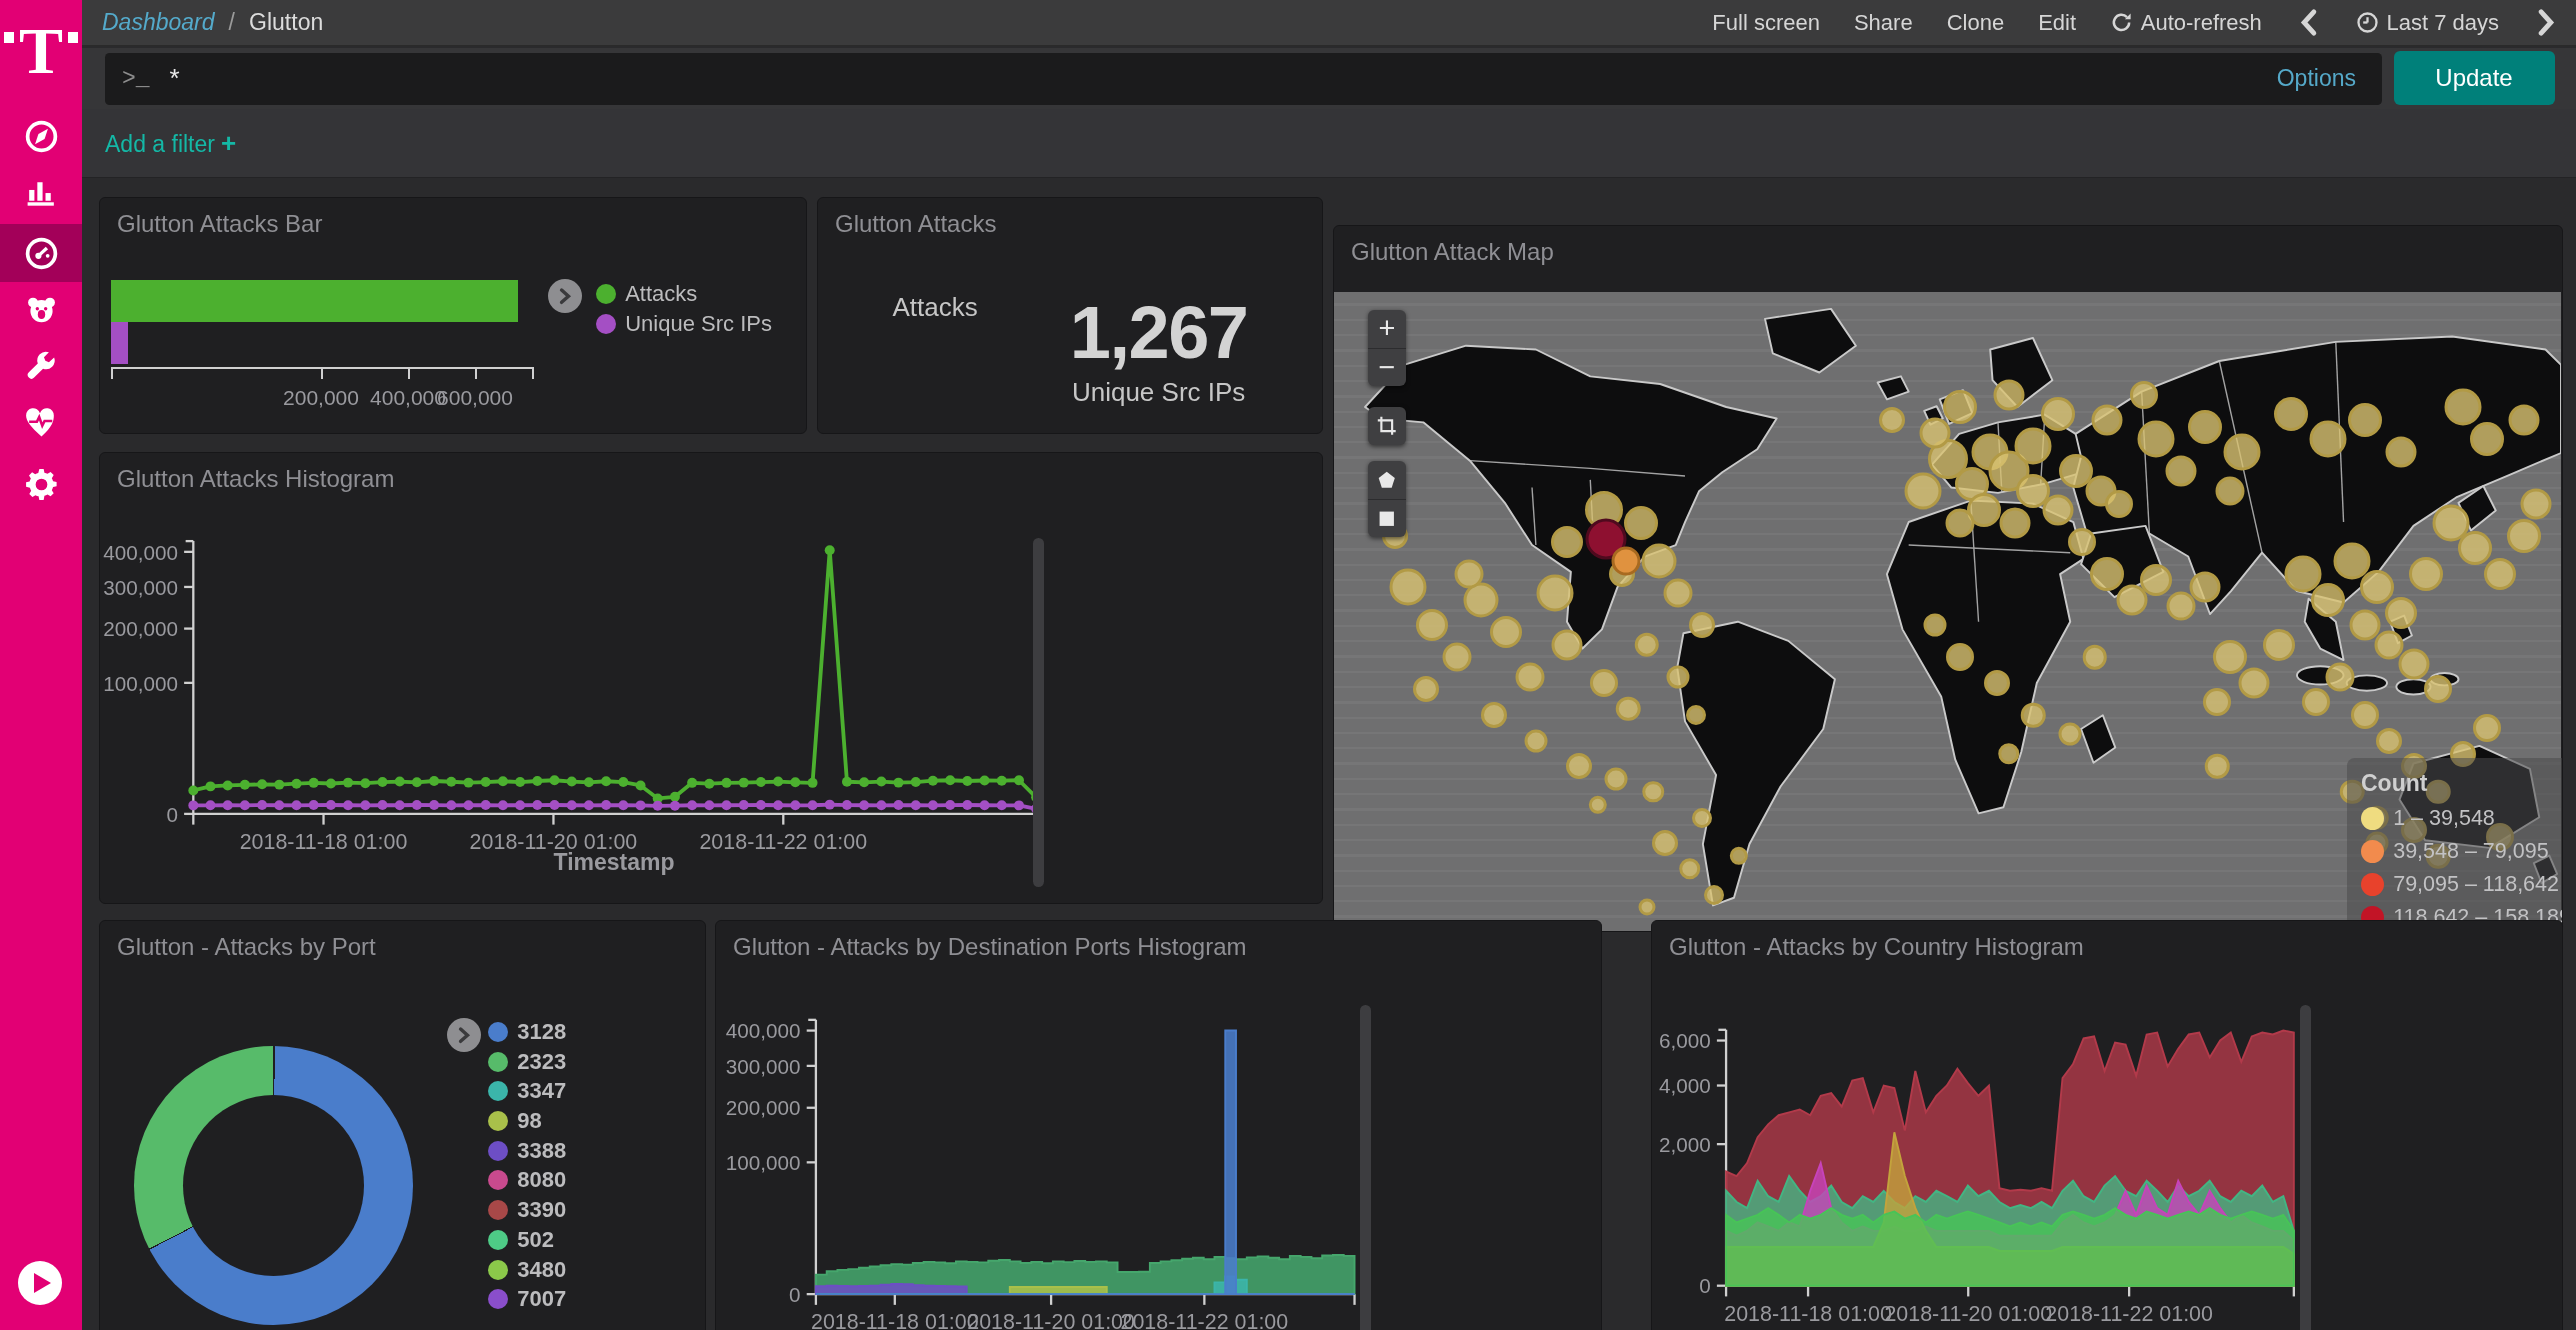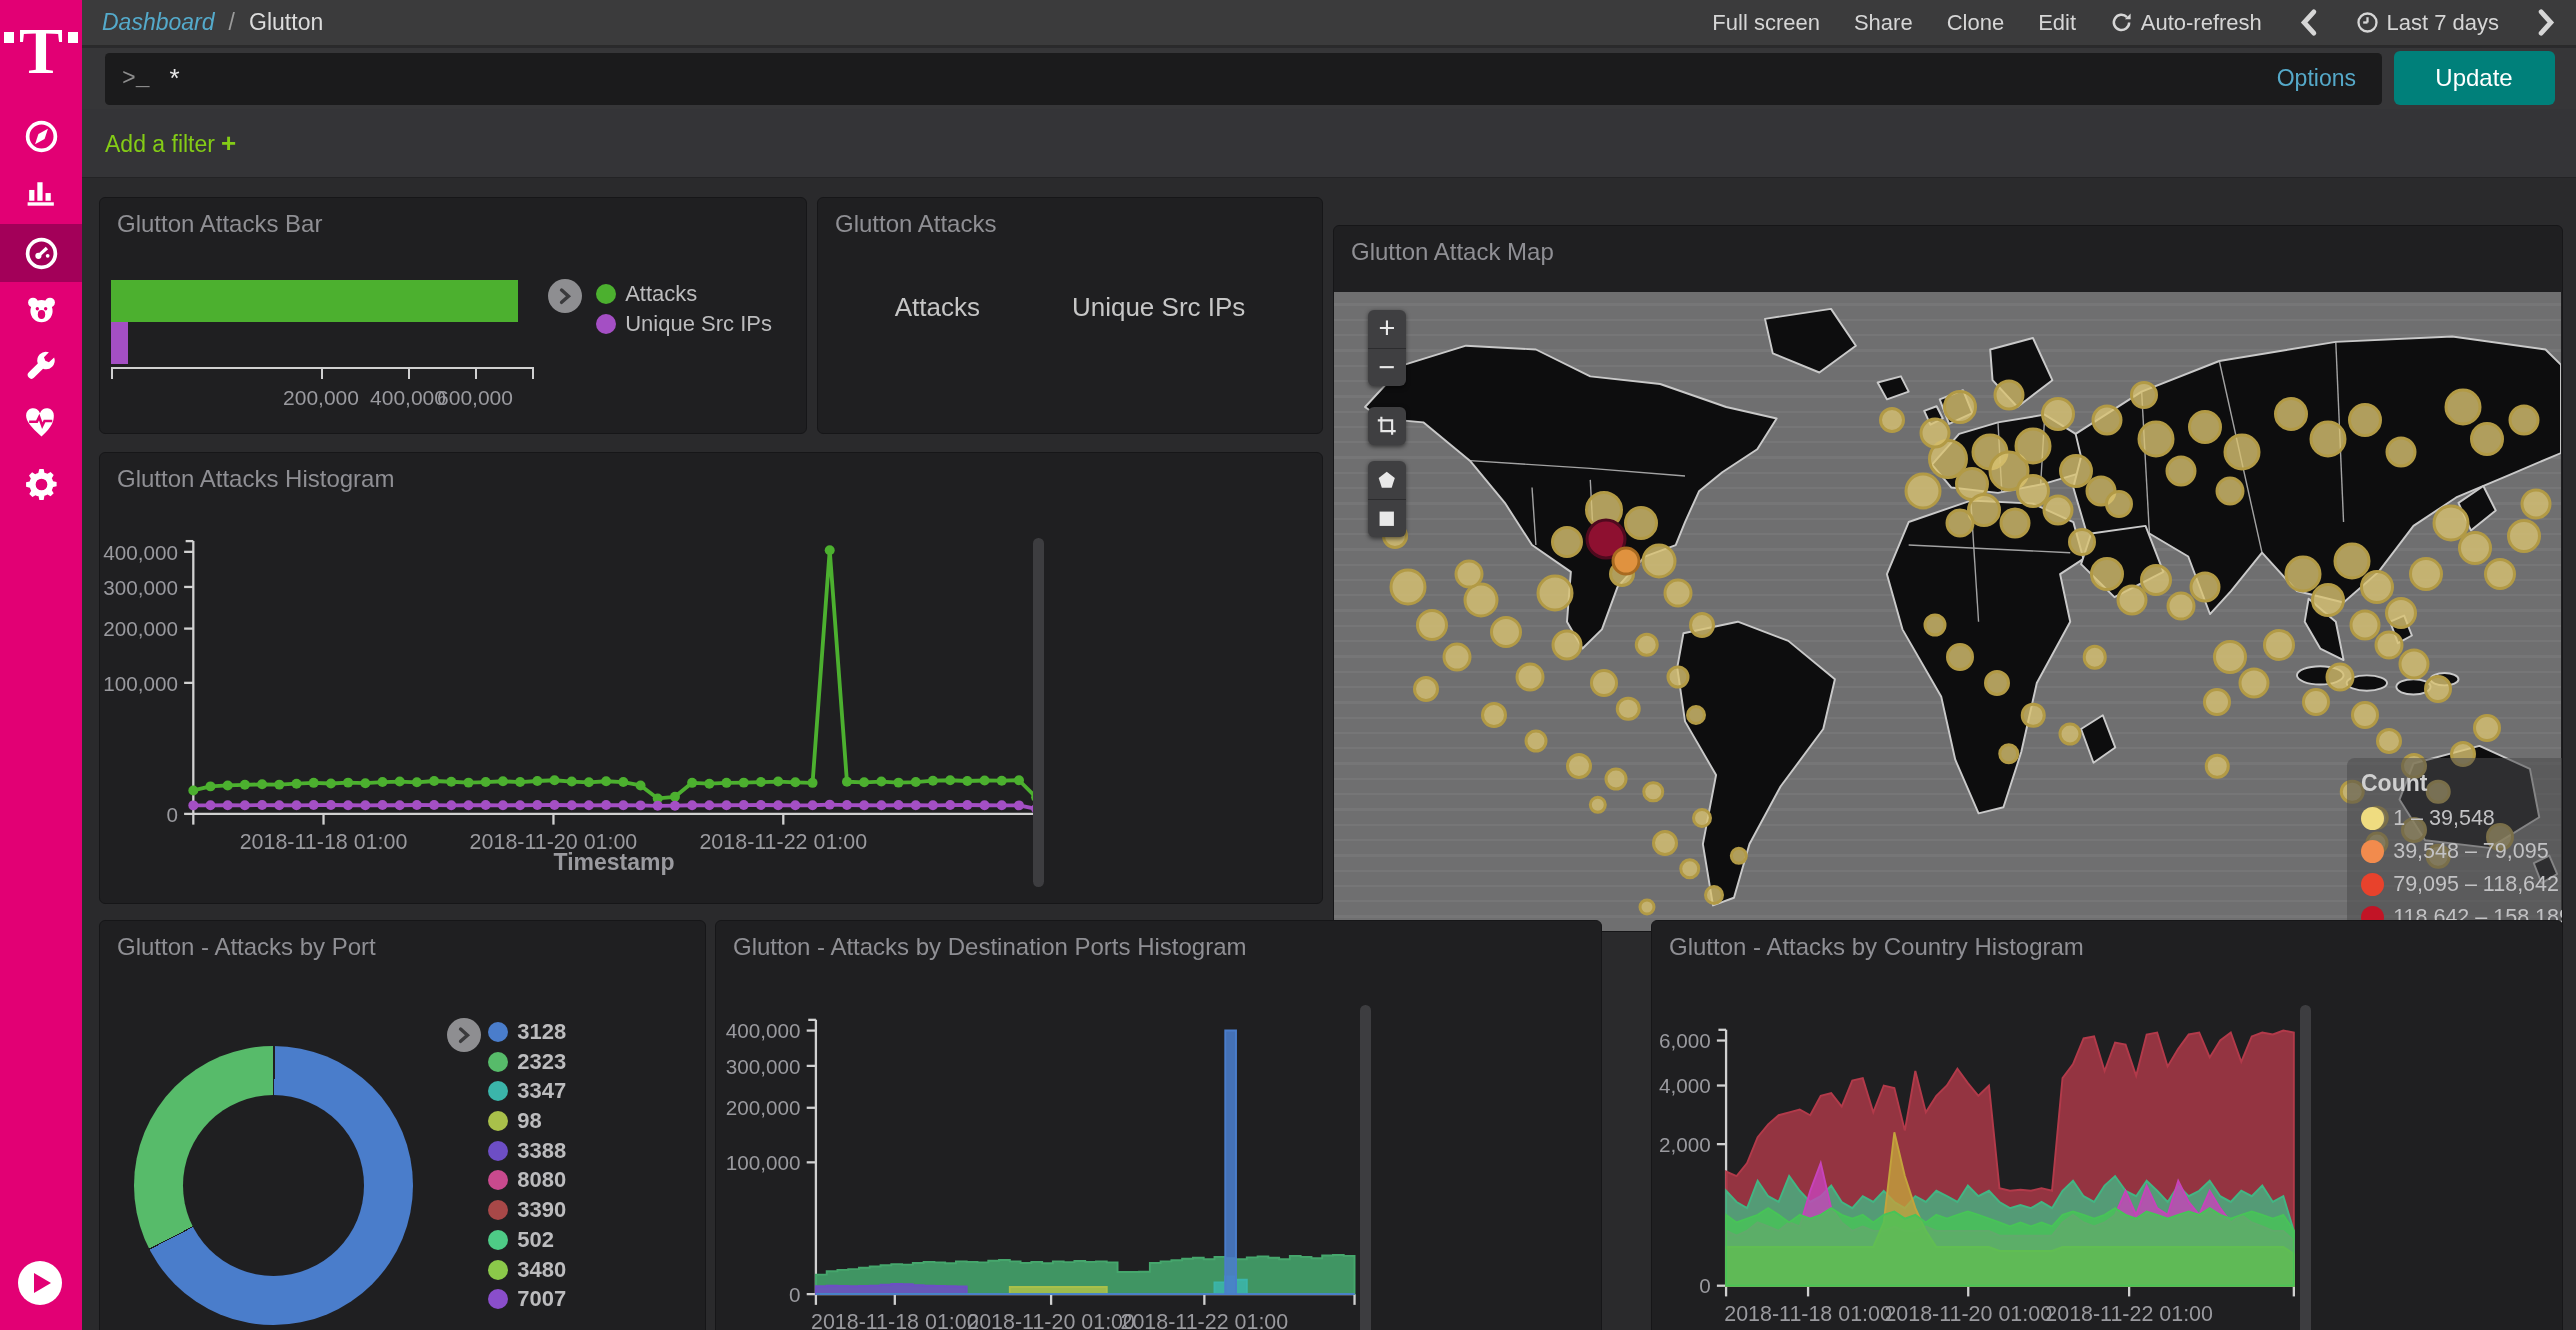--- a/index.html
+++ b/index.html
@@ -27,21 +27,21 @@
   #nav-right { margin-left:auto; margin-right:17px; display:flex; align-items:center; gap:34px; color:#d6d6d6; font-size:22px; }
   .nav-item { display:flex; align-items:center; gap:7.7px; cursor:pointer; }
   .nav-chev svg { width:26px; height:31px; }
   #querybar { position:absolute; left:82px; top:48px; width:2494px; height:61px; background:#363638; }
   #query-input { position:absolute; left:23px; top:4.6px; width:2277px; height:52px; background:#1b1b1c; border-radius:4.6px; display:flex; align-items:center; }
   #query-prompt { margin-left:17px; font-family:"Liberation Mono","DejaVu Sans Mono",monospace; font-size:23px; color:#8d8d8d; }
   #query-text { margin-left:20px; font-size:26px; color:#e8e8e8; }
   #options-link { margin-left:auto; margin-right:26px; color:#55a9c9; font-size:23px; }
   #update-btn { position:absolute; right:21.5px; top:3.1px; width:161px; height:54px; background:#00807a; border:none; border-radius:6.1px; color:#fff; font-size:24px; font-family:inherit; cursor:pointer; }
   #filterbar { position:absolute; left:82px; top:109px; width:2494px; height:69px; background:#343437; border-bottom:1.5px solid #232325; display:flex; align-items:center; }
-  #add-filter { margin-left:23px; color:#84cc16; font-size:23px; }
+  #add-filter { margin-left:23px; color:#14b8a6; font-size:23px; }
   #add-filter b { font-size:26px; margin-left:6.1px; }
 
   
   .panel { position:absolute; background:#1f1f21; border:1.5px solid #161618; border-radius:6.1px; }
   .panel-title { position:absolute; left:17px; top:12.3px; font-size:24px; color:#8f8f94; white-space:nowrap; }
   #panel-bar     { left:99px; top:197px; width:708px;  height:237px; }
   #panel-metric  { left:817px; top:197px; width:506px; height:237px; }
   #panel-map     { left:1333px; top:197px; width:1230px; height:707px; overflow:hidden;margin-top:28px; }
   #panel-hist    { left:99px; top:452px; width:1224px; height:452px; }
   #panel-port    { left:99px; top:920px; width:607px; height:429px; overflow:hidden; }
@@ -243,20 +243,21 @@
       </div>
   </section>
 
   <section class="panel" id="panel-metric">
     <div class="panel-title">Glutton Attacks</div>
     <div class="metric-wrap">
       <div class="metric">
         <div class="lab">Attacks</div>
       </div>
       <div class="metric">
+        <div class="val">1,267</div>
         <div class="lab">Unique Src IPs</div>
       </div>
     </div>
   </section>
 
   <section class="panel" id="panel-map">
     <div class="panel-title">Glutton Attack Map</div>
     <div id="map-area">
       <svg class="world" viewBox="0 0 1580 836" preserveAspectRatio="none">
         <g fill="#0d0d0e" stroke="#c9c9c9" stroke-width="2.5" stroke-linejoin="round">

